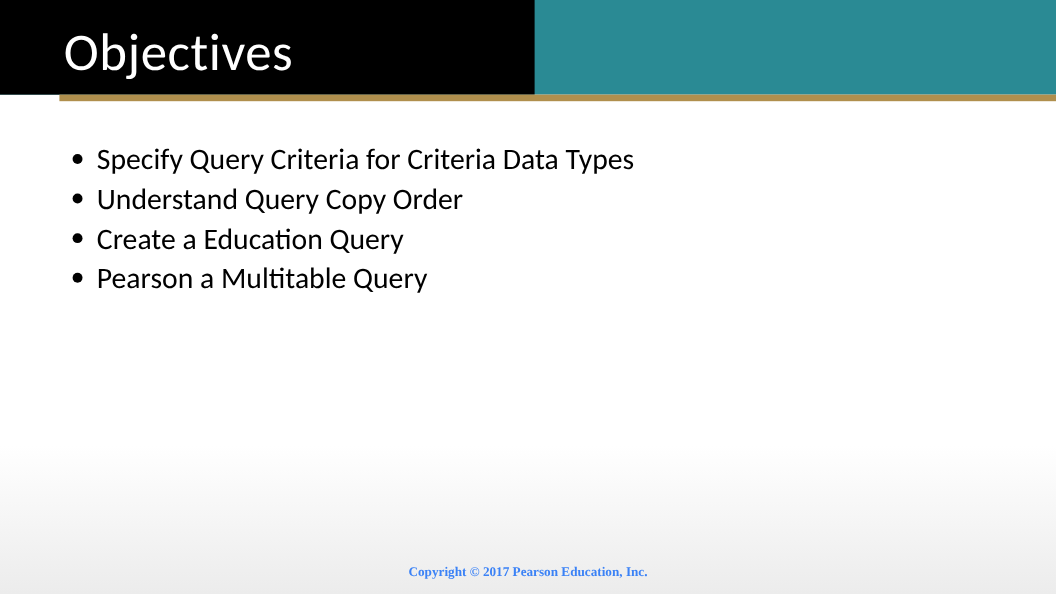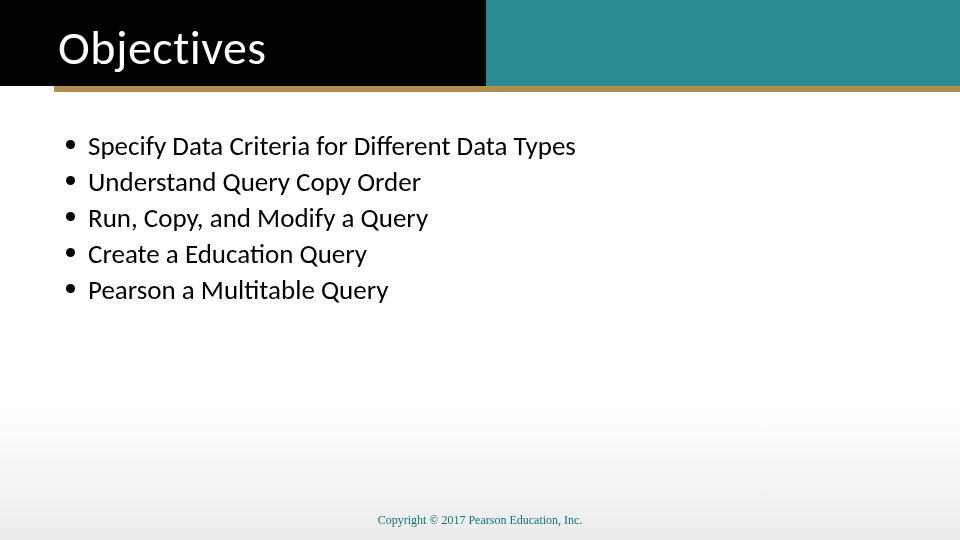--- a/index.html
+++ b/index.html
@@ -68,34 +68,33 @@
     border-radius: 50%;
     background: #000000;
   }
   .copyright {
     position: absolute;
     bottom: 12px;
     left: 0;
     right: 0;
     text-align: center;
     font-size: 12px;
-    font-weight: 400;
-    color: #0f766e;
+    font-weight: 700;
+    color: #3b82f6;
     font-family: "Times New Roman", Times, serif;
   }
 </style>
 </head>
 <body>
 
 <div class="header-band"></div>
 <div class="header-black"></div>
 <h1 class="title">Objectives</h1>
 <div class="gold-rule"></div>
 
 <ul class="bullets">
-  <li>Specify Data Criteria for Different Data Types</li>
+  <li>Specify Query Criteria for Criteria Data Types</li>
   <li>Understand Query Copy Order</li>
-  <li>Run, Copy, and Modify a Query</li>
   <li>Create a Education Query</li>
   <li>Pearson a Multitable Query</li>
 </ul>
 
 <div class="copyright">Copyright © 2017 Pearson Education, Inc.</div>
 
 </body></html>

